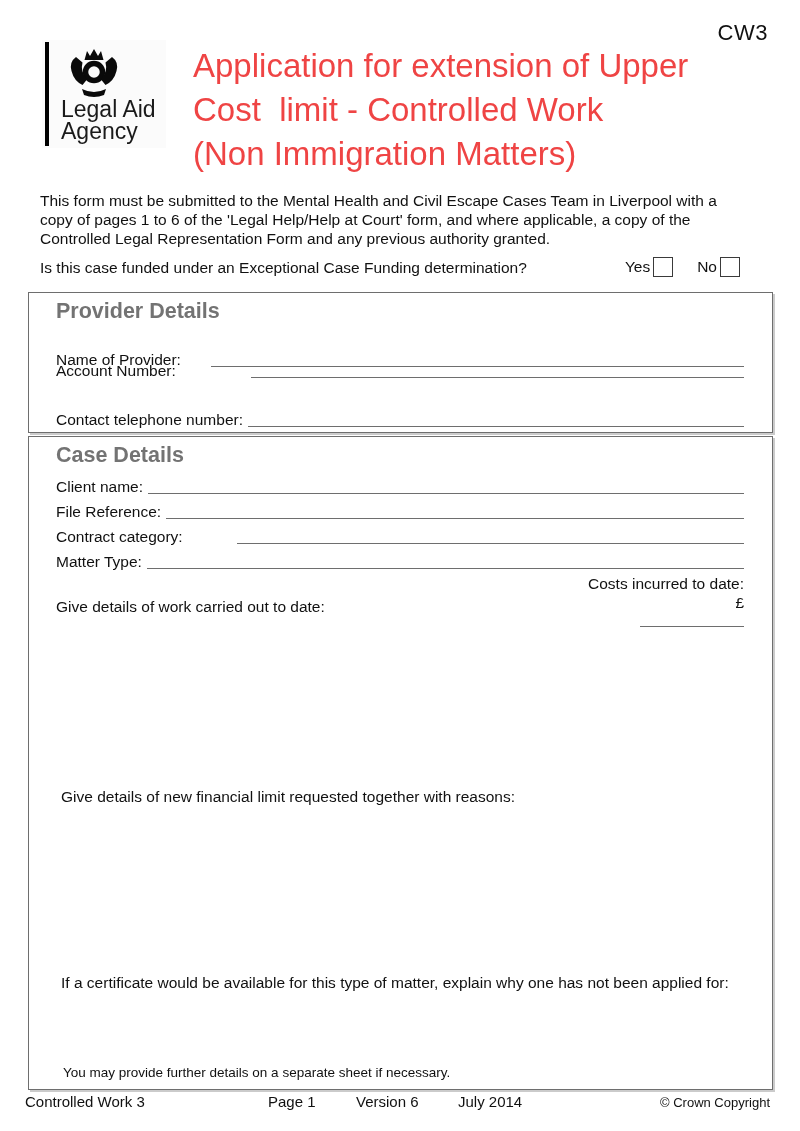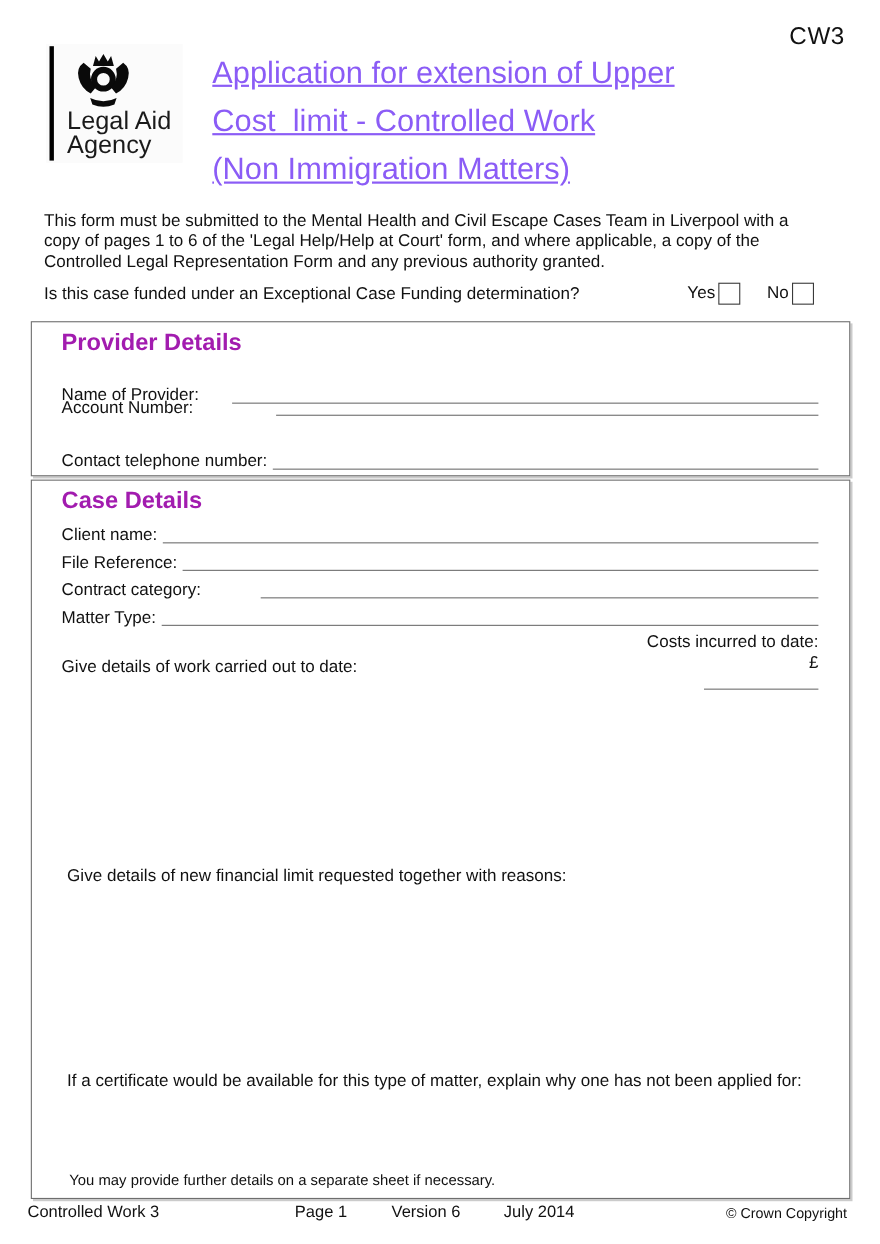--- a/index.html
+++ b/index.html
@@ -26,21 +26,21 @@
   .logo-bar {
     width: 4px; background: #000;
     margin: 2px 0 2px 3px;
   }
   .logo-content { padding: 2px 0 0 12px; }
   .logo-crest { display: block; margin: 2px 0 0 2px; }
   .logo-text { font-size: 23px; line-height: 22px; color: #1a1a1a; white-space: nowrap; }
 
   .page-title {
     position: absolute; left: 193px; top: 44px; width: 600px;
-    font-size: 28px; line-height: 44px; color: #8b5cf6; text-decoration: underline;
+    font-size: 33px; line-height: 44px; color: #ef4444;
   }
   .page-title div { white-space: pre; }
 
   
   .intro {
     position: absolute; left: 40px; top: 191px; width: 706px;
     font-size: 15.5px; line-height: 19px;
   }
 
   
@@ -63,21 +63,21 @@
     position: absolute; left: 28px; width: 745px;
     border: 1.5px solid #6e6e6e;
     box-shadow: 2px 2px 0 rgba(160,160,160,0.55);
     background: #fff;
   }
   .provider-box { top: 292px; height: 141px; }
   .case-box { top: 436px; height: 654px; }
 
   .box-heading {
     position: absolute; left: 27px; top: 6px;
-    font-size: 21.5px; font-weight: bold; color: #a21caf;
+    font-size: 21.5px; font-weight: bold; color: #737373;
   }
 
   .field-row {
     position: absolute; left: 27px; right: 28px;
     display: flex; align-items: flex-end;
     font-size: 15.5px; height: 21px;
   }
   .field-label { white-space: nowrap; padding-bottom: 1px; }
   .label-w150 { width: 150px; flex: none; }
   .label-w176 { width: 176px; flex: none; }

